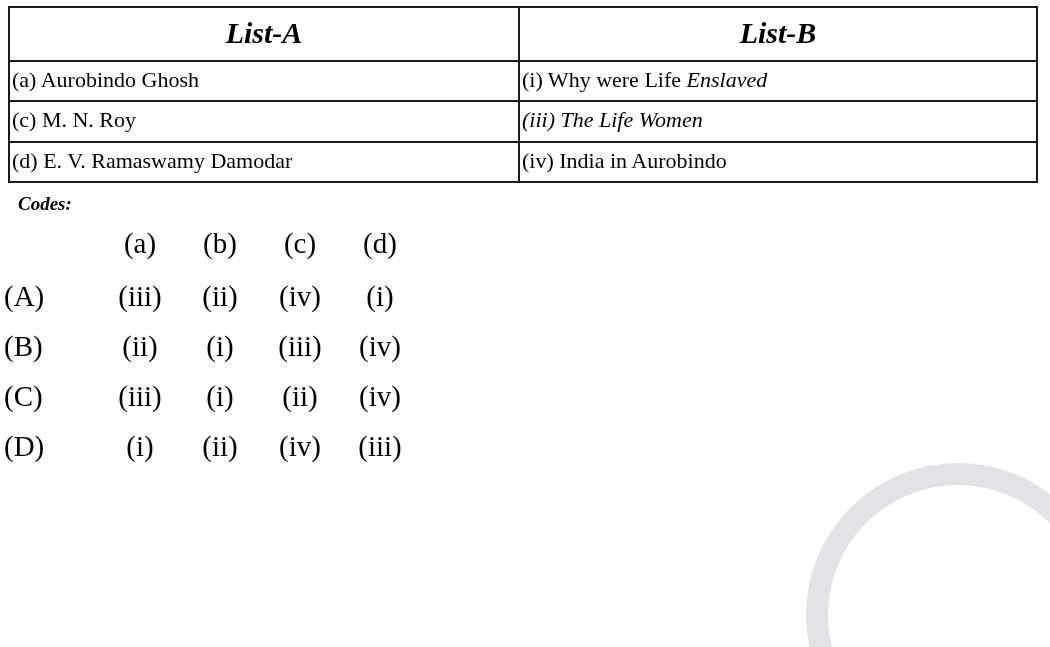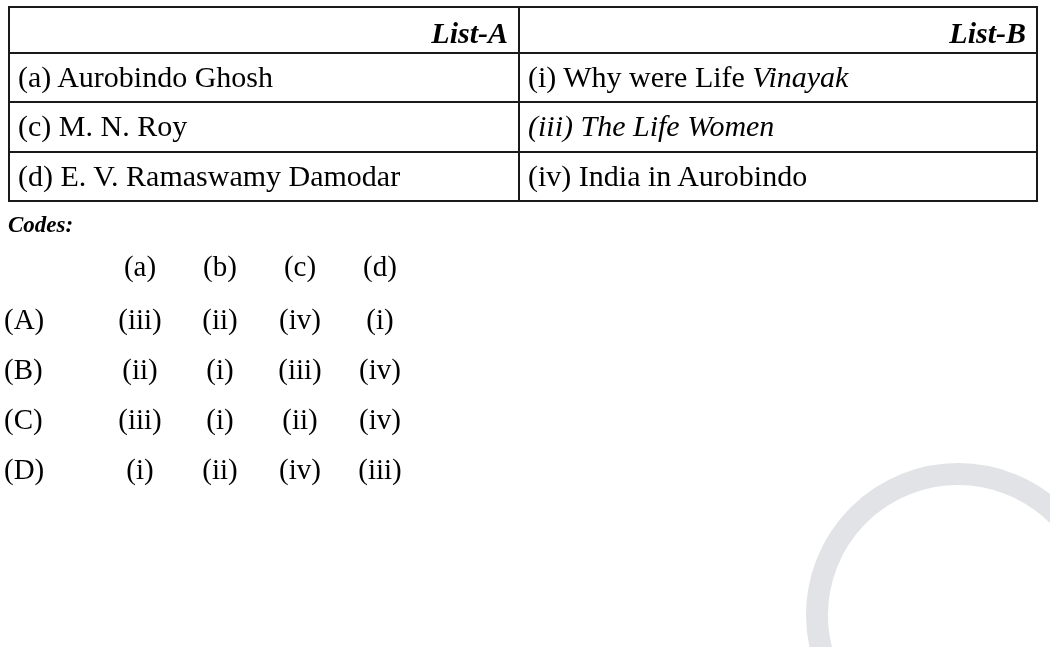--- a/index.html
+++ b/index.html
@@ -38,39 +38,39 @@
     border-collapse: collapse;
     width: 1028px;
     margin: 0 0 0 8px;
     table-layout: fixed;
     position: relative;
     z-index: 1;
     background: transparent;
   }
   table.match-table td, table.match-table th {
     border: 2px solid #1a1a1a;
-    padding: 6px 10px 8px 8px;
-    font-size: 30px;
+    padding: 6px 10px 8px 2px;
+    font-size: 22px;
     line-height: 1.12;
     vertical-align: middle;
     background: transparent;
   }
   table.match-table th {
-    text-align: right;
+    text-align: center;
     font-style: italic;
     font-weight: bold;
     font-size: 30px;
-    padding: 8px 10px 2px 10px;
+    padding: 8px 10px 10px 10px;
   }
   col.c1 { width: 510px; }
   col.c2 { width: 518px; }
   .ital { font-style: italic; }
   .codes-label {
-    margin: 10px 0 0 8px;
-    font-size: 23px;
+    margin: 10px 0 0 18px;
+    font-size: 19px;
     font-weight: bold;
     font-style: italic;
     position: relative;
     z-index: 1;
   }
   .codes-grid {
     margin: 14px 0 0 4px;
     position: relative;
     z-index: 1;
     font-size: 29px;
@@ -110,21 +110,21 @@
       </colgroup>
     <thead>
       <tr>
         <th>List-A</th>
         <th>List-B</th>
       </tr>
     </thead>
     <tbody>
       <tr>
         <td><span>(a) Aurobindo Ghosh</span></td>
-        <td><span>(i) Why were Life </span><span class="ital">Vinayak</span></td>
+        <td><span>(i) Why were Life </span><span class="ital">Enslaved</span></td>
       </tr>
       <tr>
         <td><span>(c) M. N. Roy</span></td>
         <td><span class="ital">(iii) The Life Women</span></td>
       </tr>
       <tr>
         <td><span>(d) E. V. Ramaswamy Damodar</span></td>
         <td><span>(iv) India in Aurobindo</span></td>
       </tr>
     </tbody>

